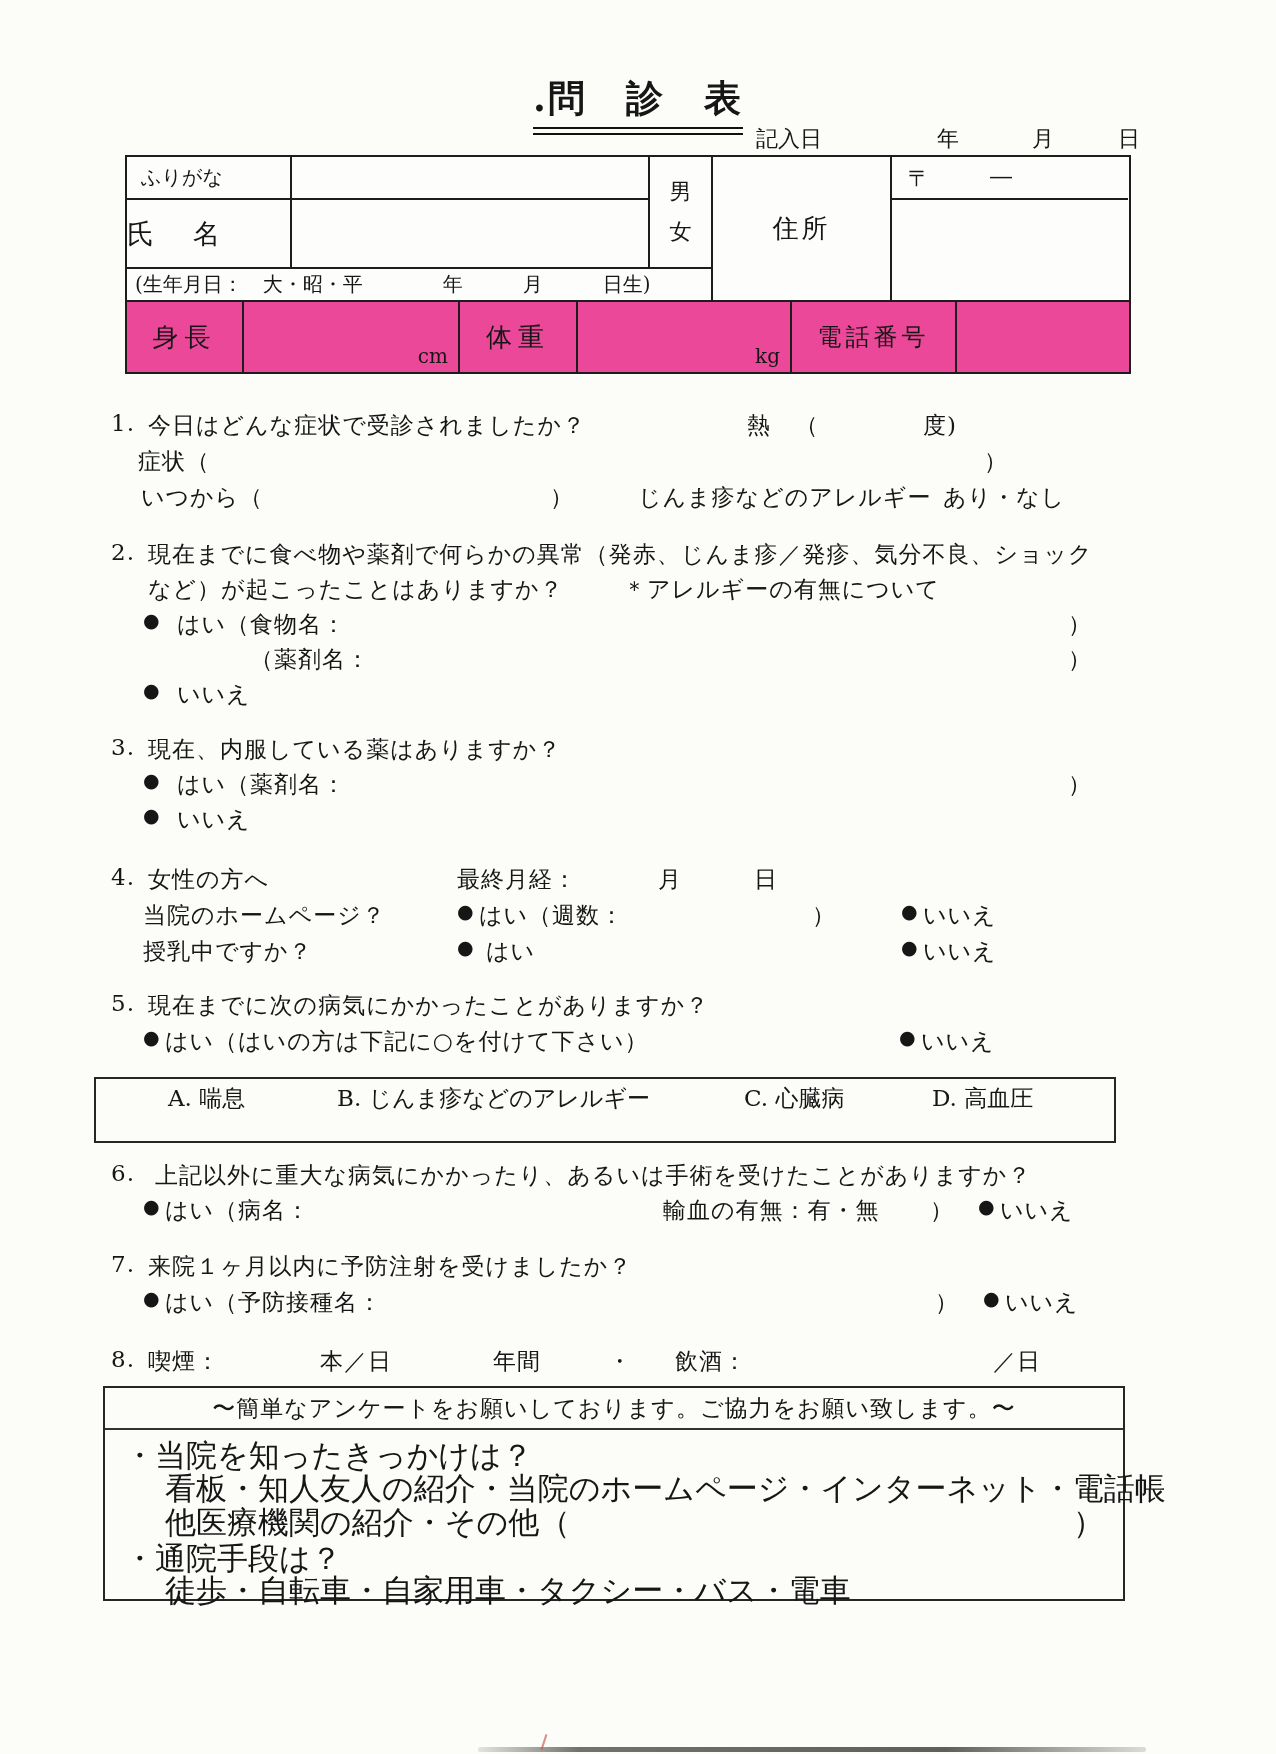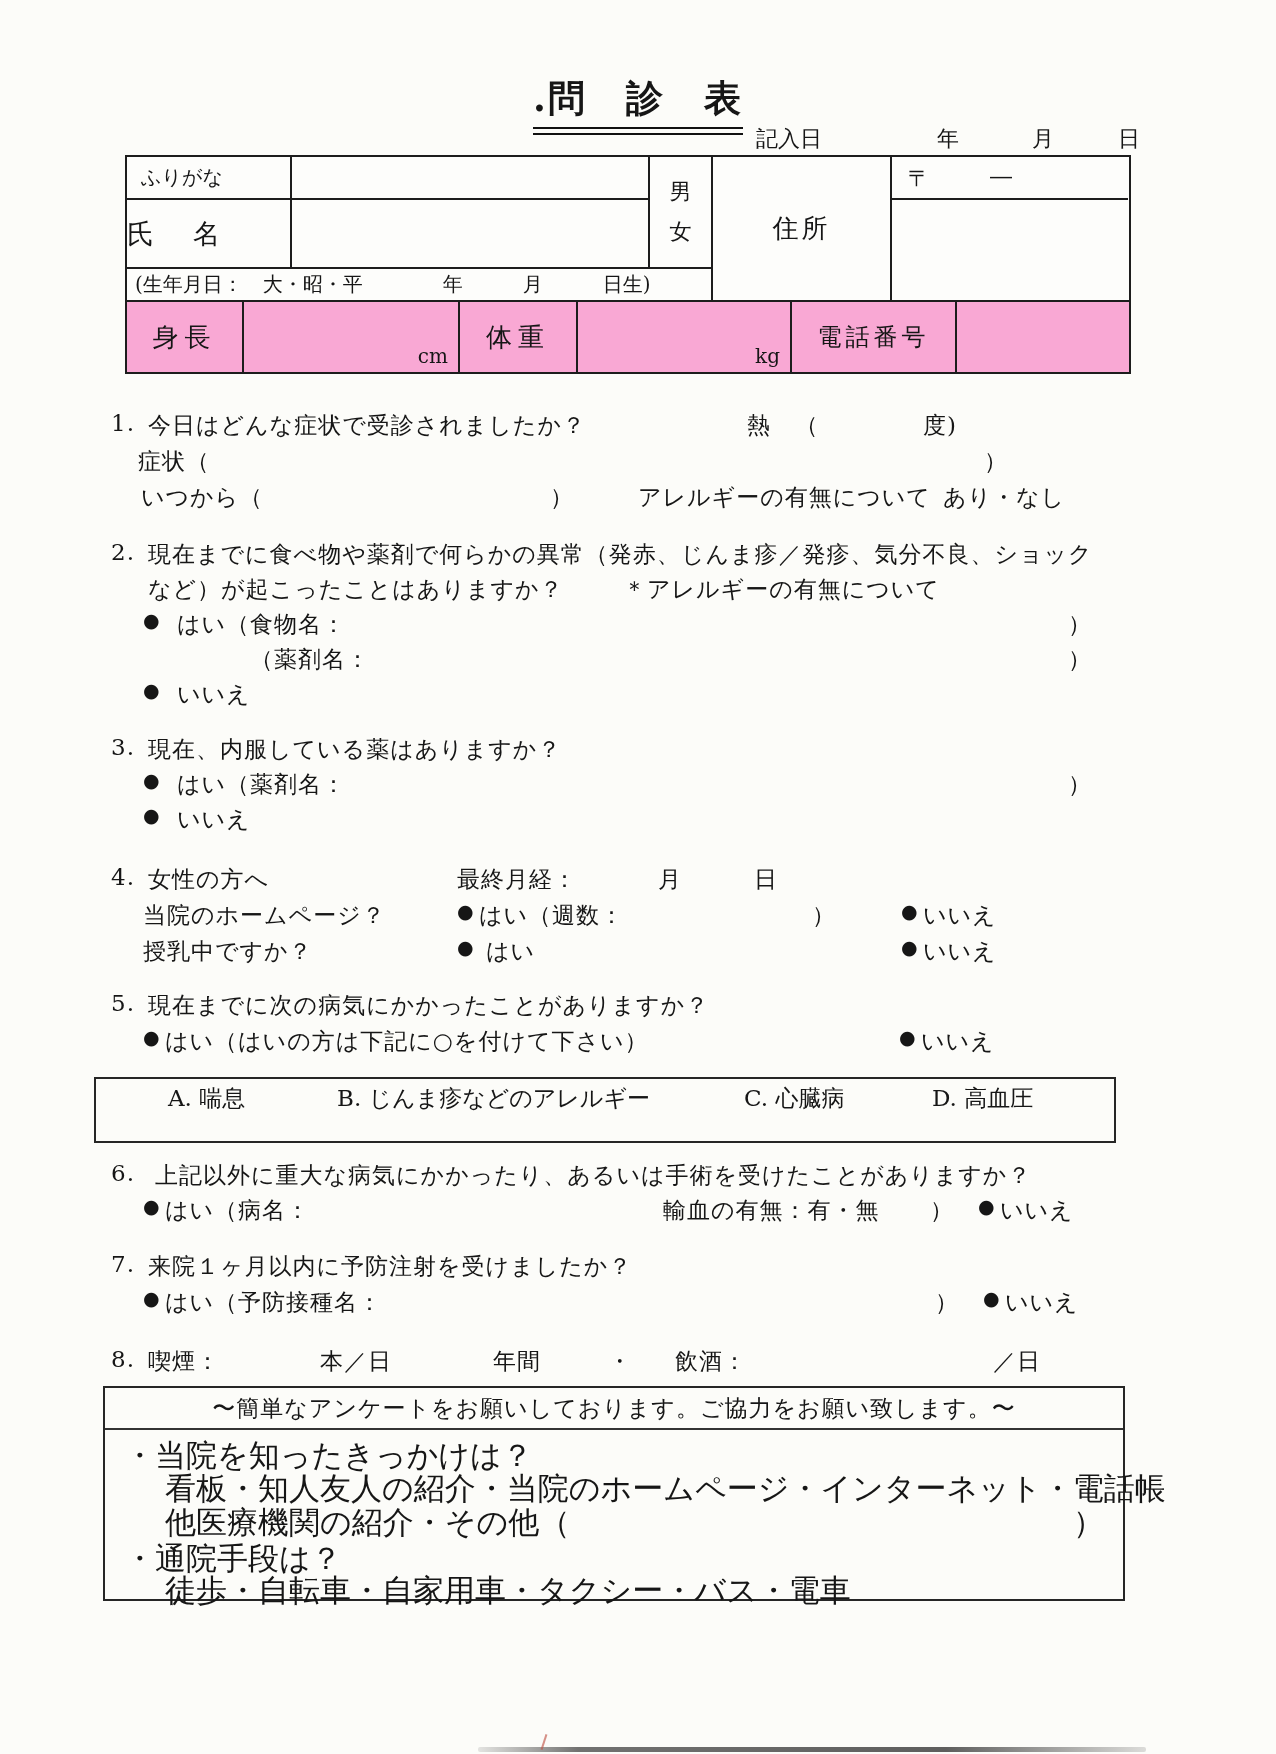--- a/index.html
+++ b/index.html
@@ -18,21 +18,21 @@
   .title-inner{display:inline-block;border-bottom:2px solid #111;padding-bottom:3px;
       font-size:37px;font-weight:bold;letter-spacing:2px;white-space:pre;}
   
   .daterow{position:absolute;top:124px;left:0;width:1276px;height:30px;font-size:22px;}
   .daterow>span{position:absolute;top:0;white-space:pre;}
   
   .ptwrap{position:absolute;left:125px;top:155px;width:1006px;}
   .ptable{display:grid;grid-template-columns:165px 358px 63px 179px 236px;
       grid-template-rows:43px 69px 31px;border:2.5px solid #1d1d1d;background:#fdfdfb;}
   .mtable{display:grid;grid-template-columns:117px 216px 118px 214px 165px 171px;
-      grid-template-rows:70px;border:2.5px solid #1d1d1d;border-top:none;background:#f9a8d4;}
+      grid-template-rows:70px;border:2.5px solid #1d1d1d;border-top:none;background:#ec4899;}
   .cell{position:relative;box-sizing:border-box;white-space:pre;}
   .br{border-right:2px solid #1d1d1d;}
   .bb{border-bottom:2px solid #1d1d1d;}
   .c-furigana{grid-area:1/1/2/2;font-size:20px;display:flex;align-items:center;padding-left:14px;}
   .c-furigana-blank{grid-area:1/2/2/3;}
   .c-sex{grid-area:1/3/3/4;display:flex;flex-direction:column;align-items:center;
       justify-content:center;gap:10px;font-size:22px;}
   .c-addr{grid-area:1/4/4/5;display:flex;align-items:center;justify-content:center;
       font-size:26px;letter-spacing:3px;}
   .c-postal{grid-area:1/5/2/6;font-size:22px;}
@@ -120,21 +120,21 @@
     <span style="left:747px">熱　（</span>
     <span style="left:923px">度)</span>
   </div>
   <div class="ln" style="top:446px">
     <span style="left:138px">症状（</span>
     <span style="left:984px">）</span>
   </div>
   <div class="ln" style="top:482px">
     <span style="left:141px">いつから（</span>
     <span style="left:550px">）</span>
-    <span style="left:638px">アレルギーの有無について</span>
+    <span style="left:638px">じんま疹などのアレルギー</span>
     <span style="left:943px">あり・なし</span>
   </div>
 
   <div class="ln" style="top:539px">
     <span style="left:111px">2.</span>
     <span style="left:148px">現在までに食べ物や薬剤で何らかの異常（発赤、じんま疹／発疹、気分不良、ショック</span>
   </div>
   <div class="ln" style="top:574px">
     <span style="left:148px">など）が起こったことはありますか？</span>
     <span style="left:623px">＊アレルギーの有無について</span>

